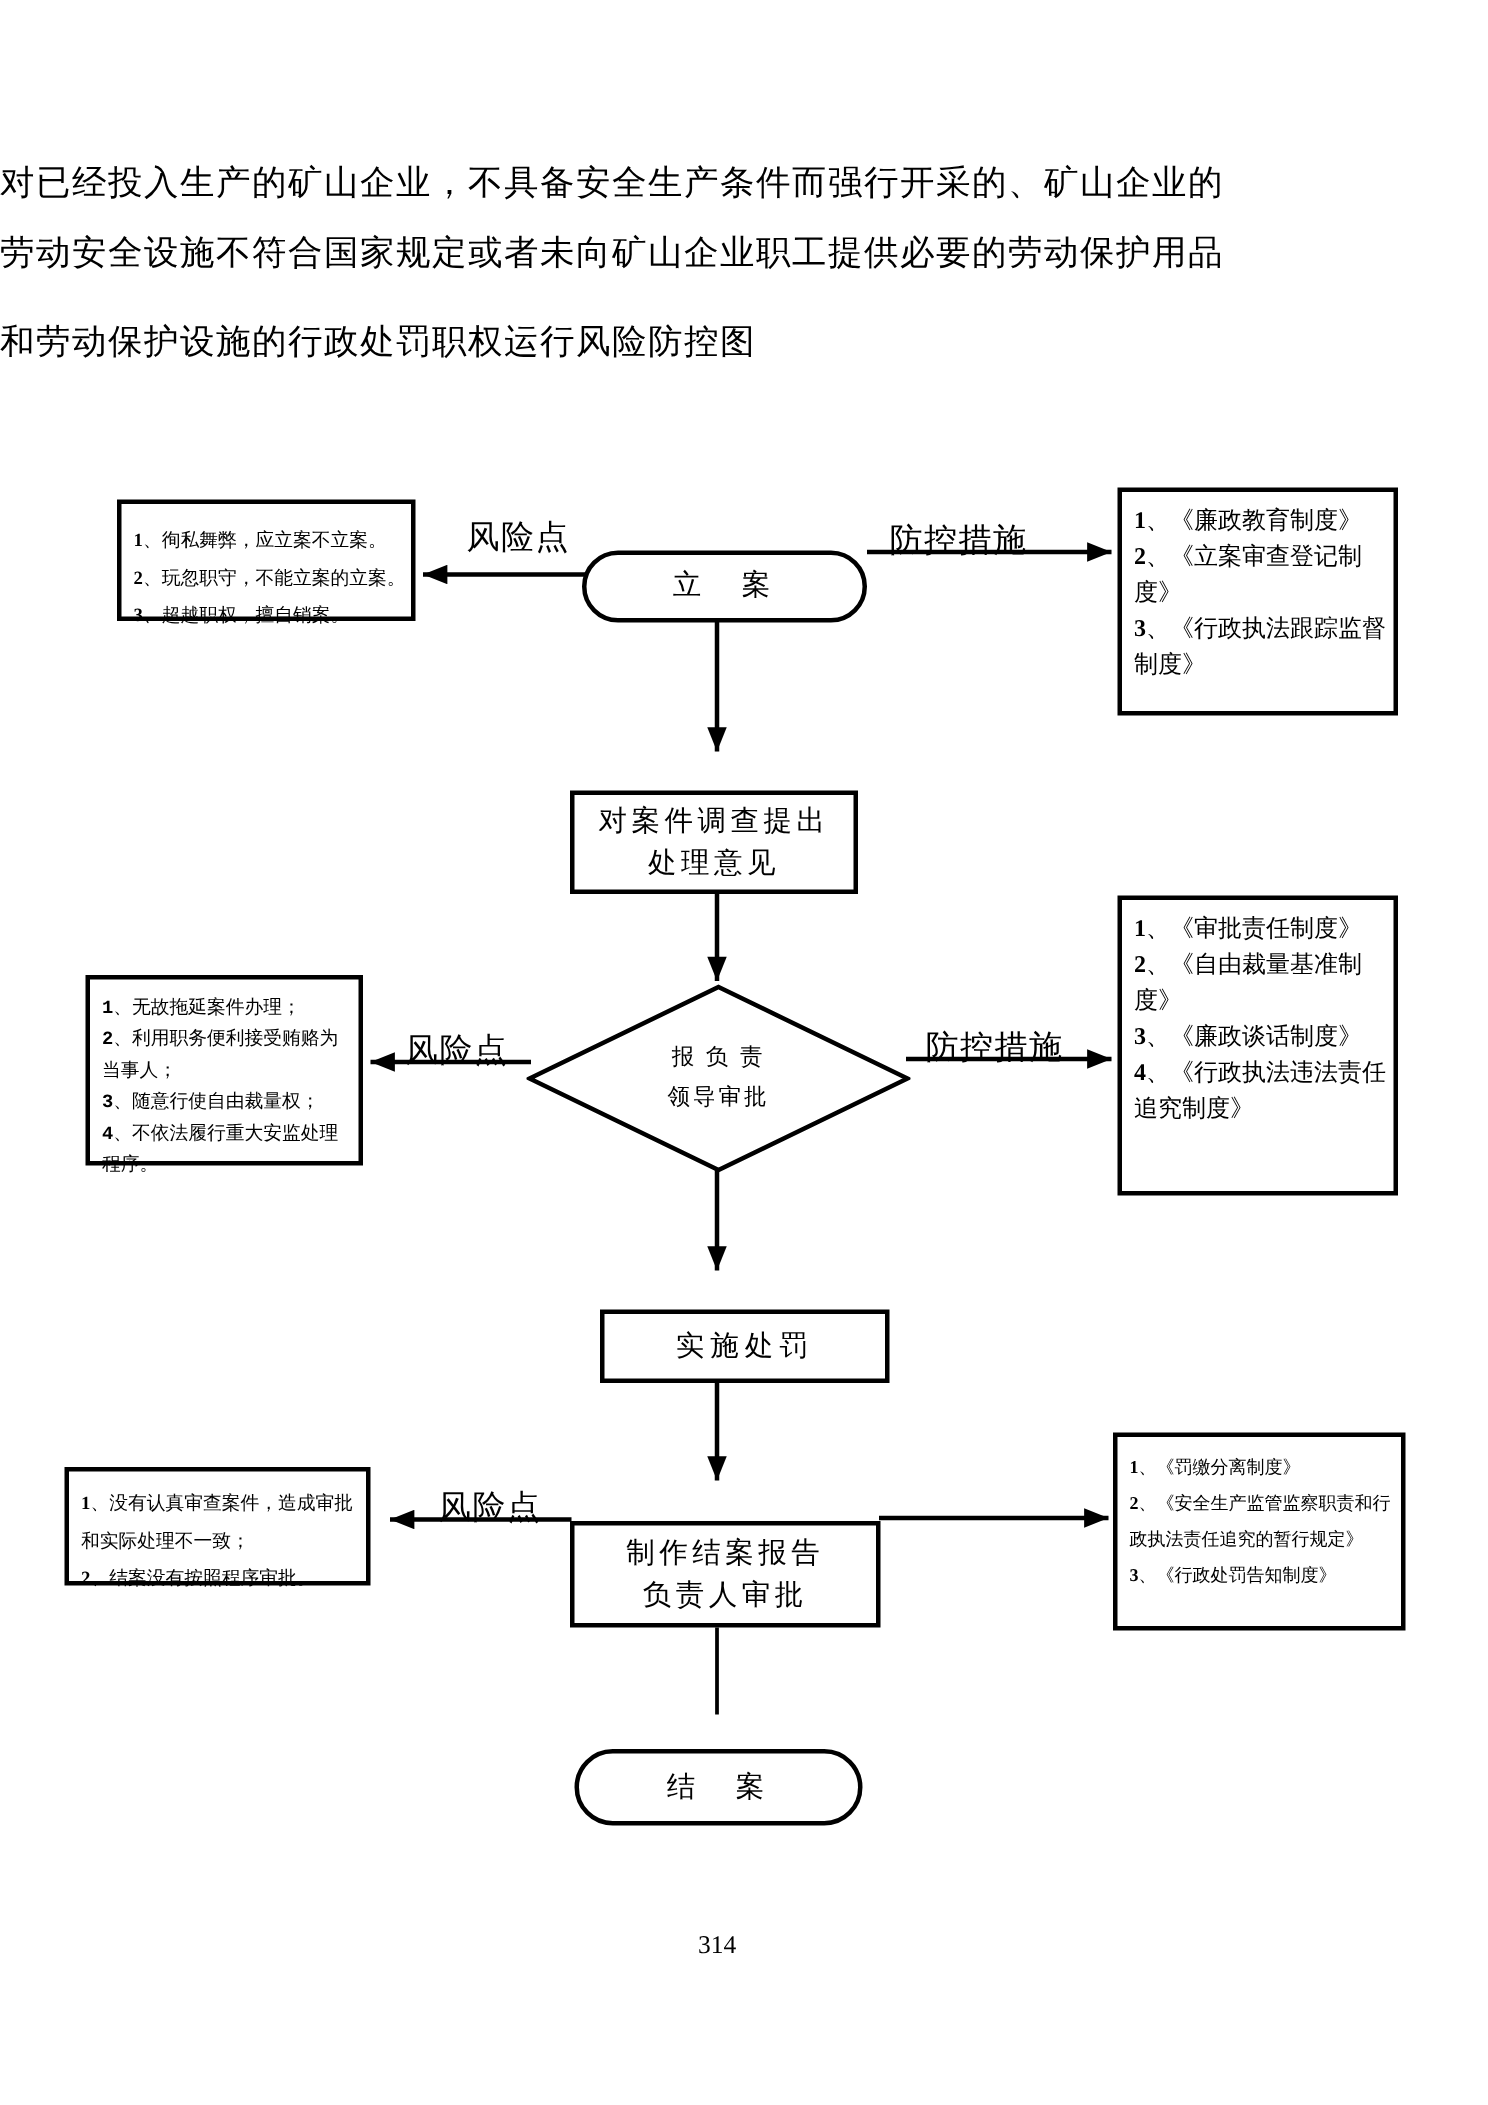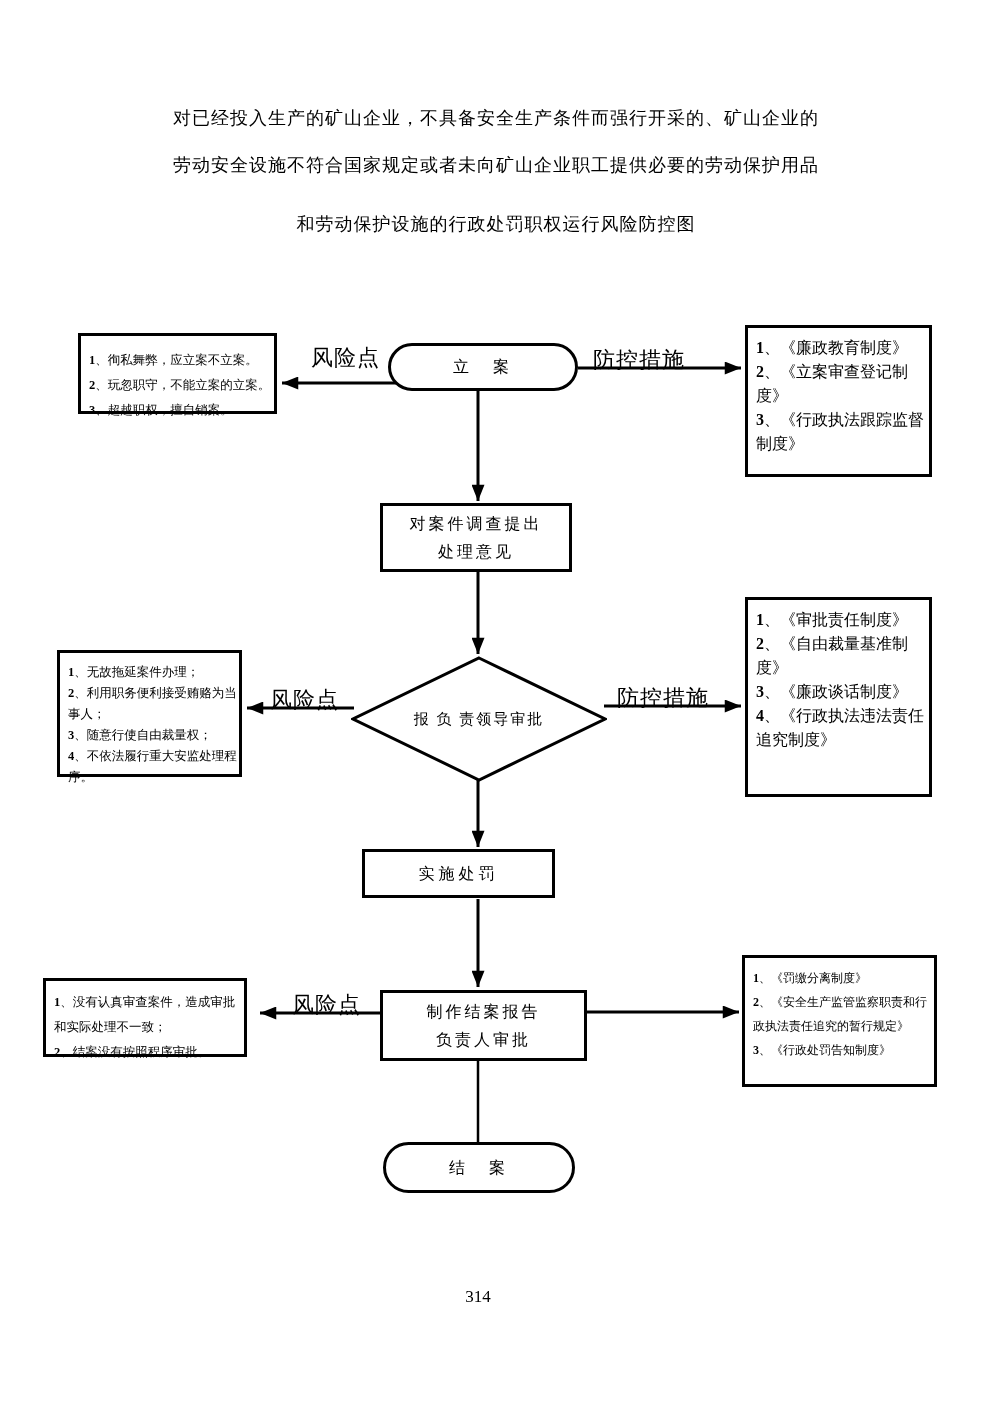--- a/index.html
+++ b/index.html
@@ -1,42 +1,43 @@
 <!DOCTYPE html>
 <html><head>
 <meta charset="utf-8">
 <style>
   html,body { margin:0; padding:0; background:#ffffff; }
   .page {
     position:relative; width:992px; height:1403px; background:#ffffff;
     font-family:"Liberation Serif","DejaVu Serif",serif; color:#000; overflow:hidden;
   }
   .title-line {
-    position:absolute; left:0; width:992px; text-align:center;
-    font-size:18px; letter-spacing:1px; white-space:nowrap;
+    position:absolute; left:0; width:992px; text-align:left;
+    font-size:23px; letter-spacing:1px; white-space:nowrap;
   }
   .connectors { position:absolute; left:0; top:0; z-index:1; pointer-events:none; }
   .infobox {
     position:absolute; border:3px solid #000; background:#fff; z-index:2;
     font-size:12.5px; line-height:24px; padding:8px 2px 0 8px; box-sizing:border-box;
     text-align:left;
   }
   .lh25 { line-height:25px; }
-  .lh21 { line-height:21px; }
+  .lh21 { line-height:21px;font-family:Liberation Mono, monospace; }
   .infobox .li b { font-weight:bold; }
   .shape {
     position:absolute; border:3px solid #000; background:#fff; z-index:2;
     display:flex; flex-direction:column; justify-content:center; align-items:center;
-    font-size:16px; letter-spacing:4px; line-height:28px; box-sizing:border-box;
+    font-size:19px; letter-spacing:4px; line-height:28px; box-sizing:border-box;
     text-align:center;
+    margin-top:24px;
   }
   .stadium { border-radius:26px; }
   .diamond-svg { position:absolute; z-index:2; }
   .diamond-text {
-    position:absolute; z-index:3; display:flex; flex-direction:row;
+    position:absolute; z-index:3; display:flex; flex-direction:column;
     justify-content:center; align-items:center; font-size:15px; letter-spacing:2px;
     line-height:27px; text-align:center;
   }
   .flow-label {
     position:absolute; z-index:3; font-size:22px; letter-spacing:1px; white-space:nowrap;
   }
   .page-number {
     position:absolute; left:0; width:956px; text-align:center; font-size:17px;
   }
 </style>
@@ -78,21 +79,21 @@
   </div>
 
   <svg class="diamond-svg" style="left:351px;top:656px" width="256" height="126">
     <polygon points="128,2 254,63 128,124 2,63" fill="#ffffff" stroke="#000000" stroke-width="3"></polygon>
   </svg>
   <div class="diamond-text" style="left:401px;top:690px;width:156px;height:58px">
     <span>报 负 责</span>
     <span>领导审批</span>
   </div>
 
-  <div class="shape" style="left:362px;top:849px;width:193px;height:49px">
+  <div class="shape" style="left:400px;top:849px;width:193px;height:49px">
     <span>实施处罚</span>
   </div>
 
   <div class="shape" style="left:380px;top:990px;width:207px;height:71px;letter-spacing:3px">
     <span>制作结案报告</span>
     <span>负责人审批</span>
   </div>
 
   <div class="shape stadium" style="left:383px;top:1142px;width:192px;height:51px">
     <span>结　案</span>

